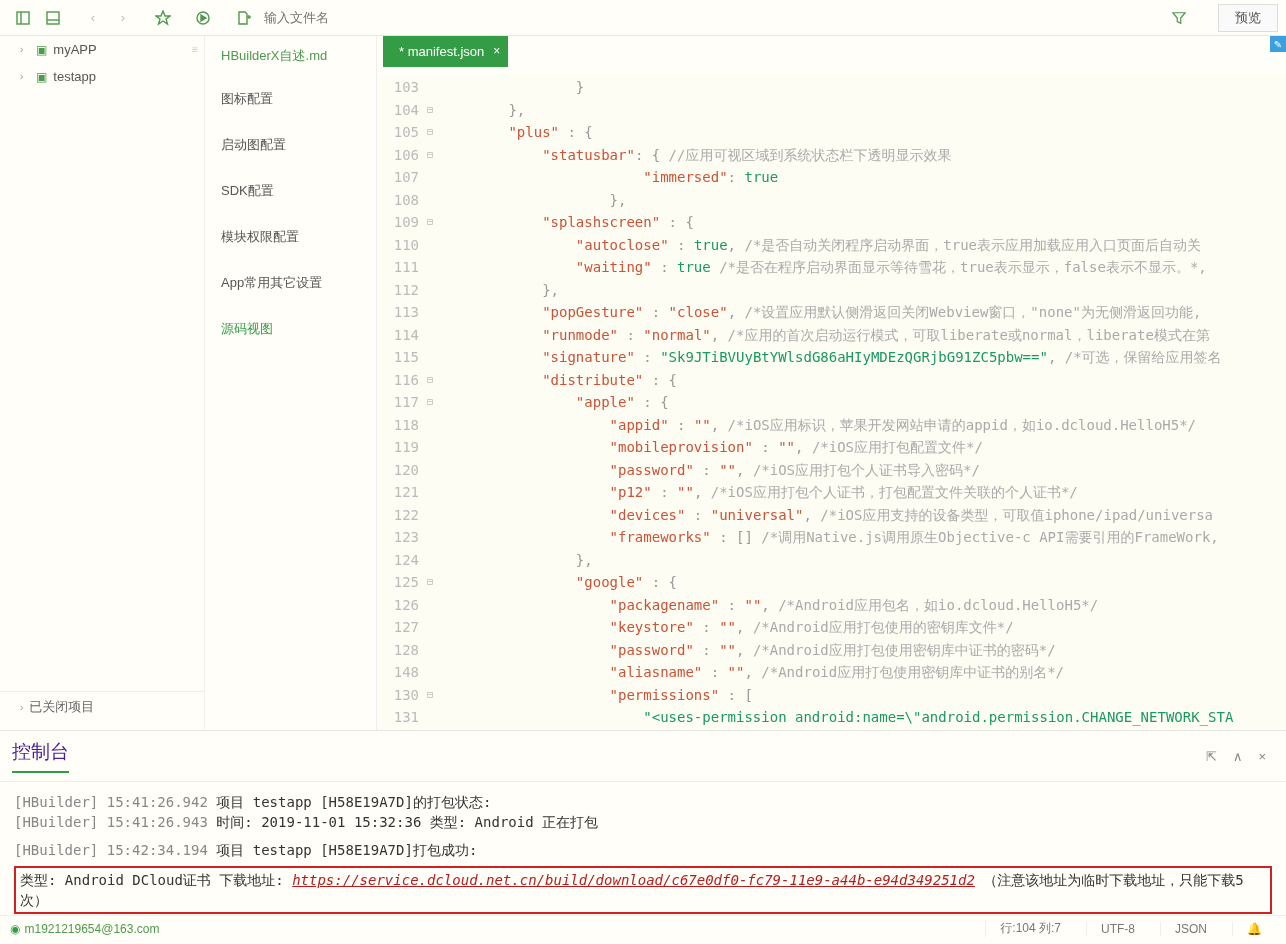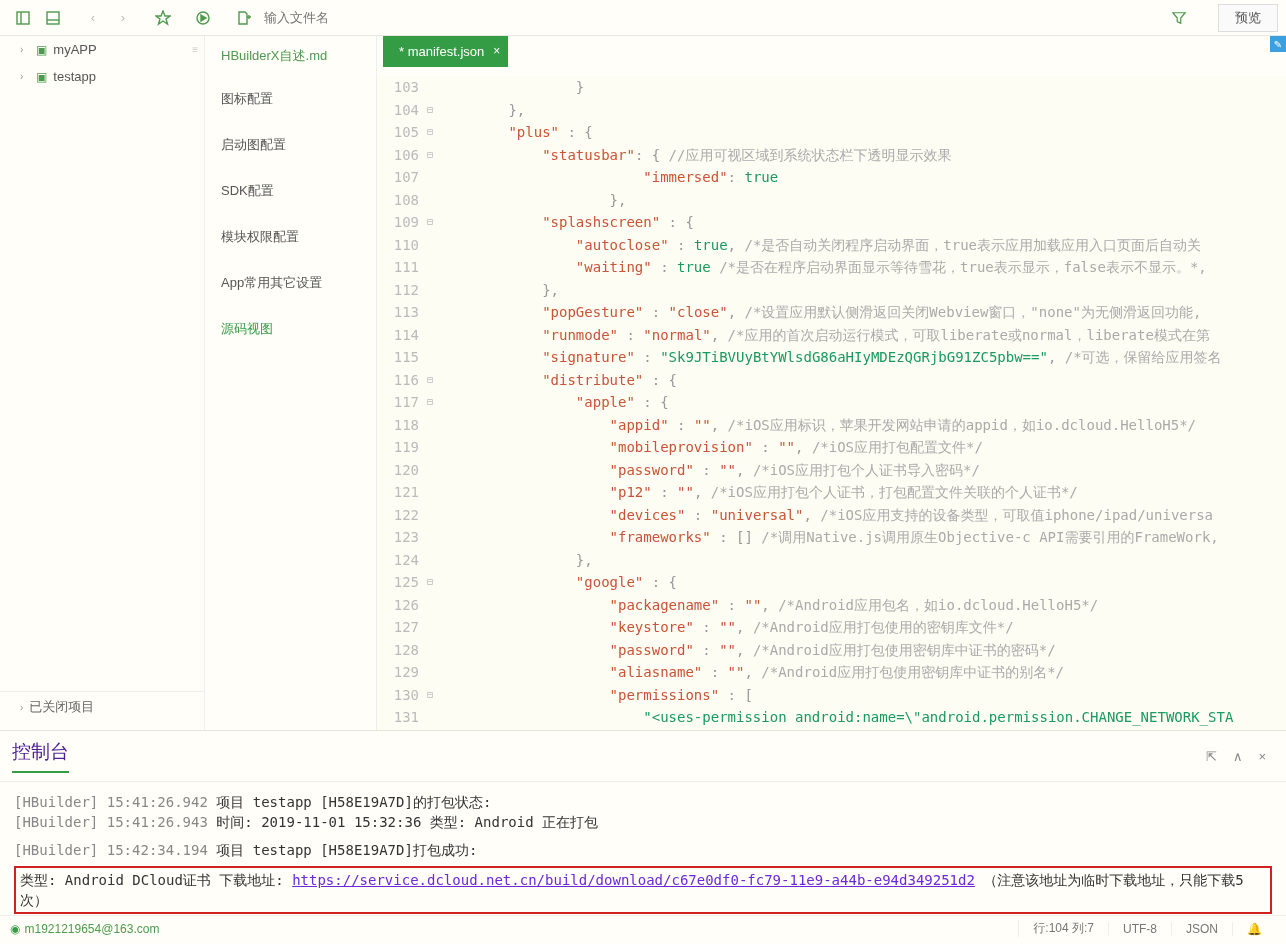--- a/index.html
+++ b/index.html
@@ -48,28 +48,28 @@
 .c { color: #aaa; }      
 
 
 .console { border-top: 1px solid #e5e5dd; background: #fffef8; height: 185px; }
 .console-head { display: flex; align-items: center; padding: 8px 12px; border-bottom: 1px solid #eee; }
 .console-title { color: #4c1d95; border-bottom: 2px solid #359c46; padding-bottom: 6px; font-size: 19px; }
 .console-spacer { flex: 1; }
 .console-ctrl { color: #888; padding: 0 8px; cursor: pointer; }
 .console-body { padding: 10px 14px; font-family: Consolas, monospace; font-size: 14px; line-height: 20px; color: #333; }
 .console-body .tag { color: #888; }
-.console-body .link { color: #6d28d9; text-decoration: underline; }
+.console-body .link { color: #b91c1c; text-decoration: underline; font-style: italic; }
 .red-box { border: 2px solid #d02020; padding: 2px 4px; margin-top: 6px; }
 
 
 .statusbar { height: 26px; border-top: 1px solid #eee; display: flex; align-items: center; padding: 0 10px; font-size: 12px; color: #4e9a4e; background: #fffef8; }
 .statusbar .dot { color: #359c46; margin-right: 4px; }
 .statusbar .sp { flex: 1; }
-.statusbar .cell { padding: 0 14px; color: #777; border-left: 1px solid #eee; }
+.statusbar .cell { padding: 0 14px; color: #777; border-left: 1px solid #eee; margin-left: 11px; }
 
 svg { display: block; }
 
 .side-marker { position: fixed; right: 0; top: 36px; width: 16px; height: 16px; background: #3aa0e0; color: #fff; font-size: 10px; display: flex; align-items: center; justify-content: center; }
 </style>
 </head>
 <body>
 
 <div class="toolbar">
   <div class="tb-icon">
@@ -177,21 +177,21 @@
           <div>119</div>
           <div>120</div>
           <div>121</div>
           <div>122</div>
           <div>123</div>
           <div>124</div>
           <div>125</div>
           <div>126</div>
           <div>127</div>
           <div>128</div>
-          <div>129</div>
+          <div>148</div>
           <div>130</div>
           <div>131</div>
         </div>
       <div class="fold" id="fold">
           <div>&nbsp;</div>
           <div>⊟</div>
           <div>⊟</div>
           <div>⊟</div>
           <div>&nbsp;</div>
           <div>&nbsp;</div>

